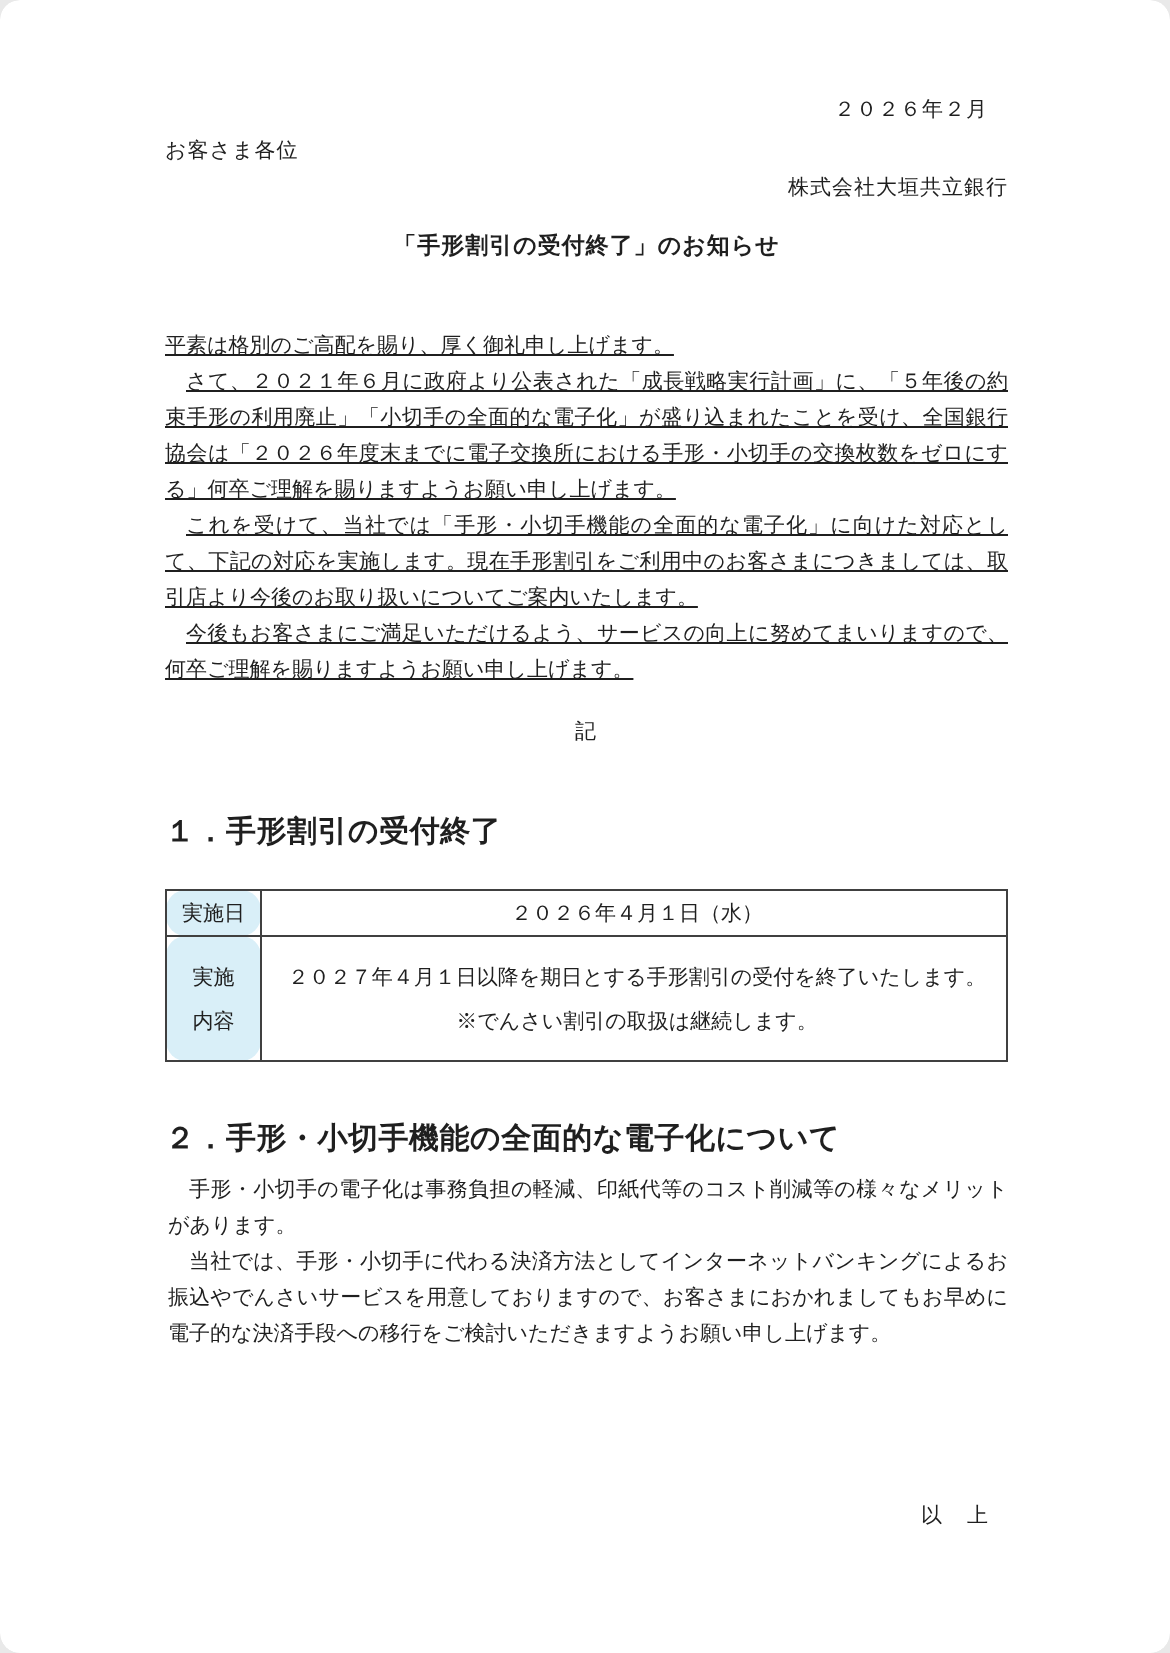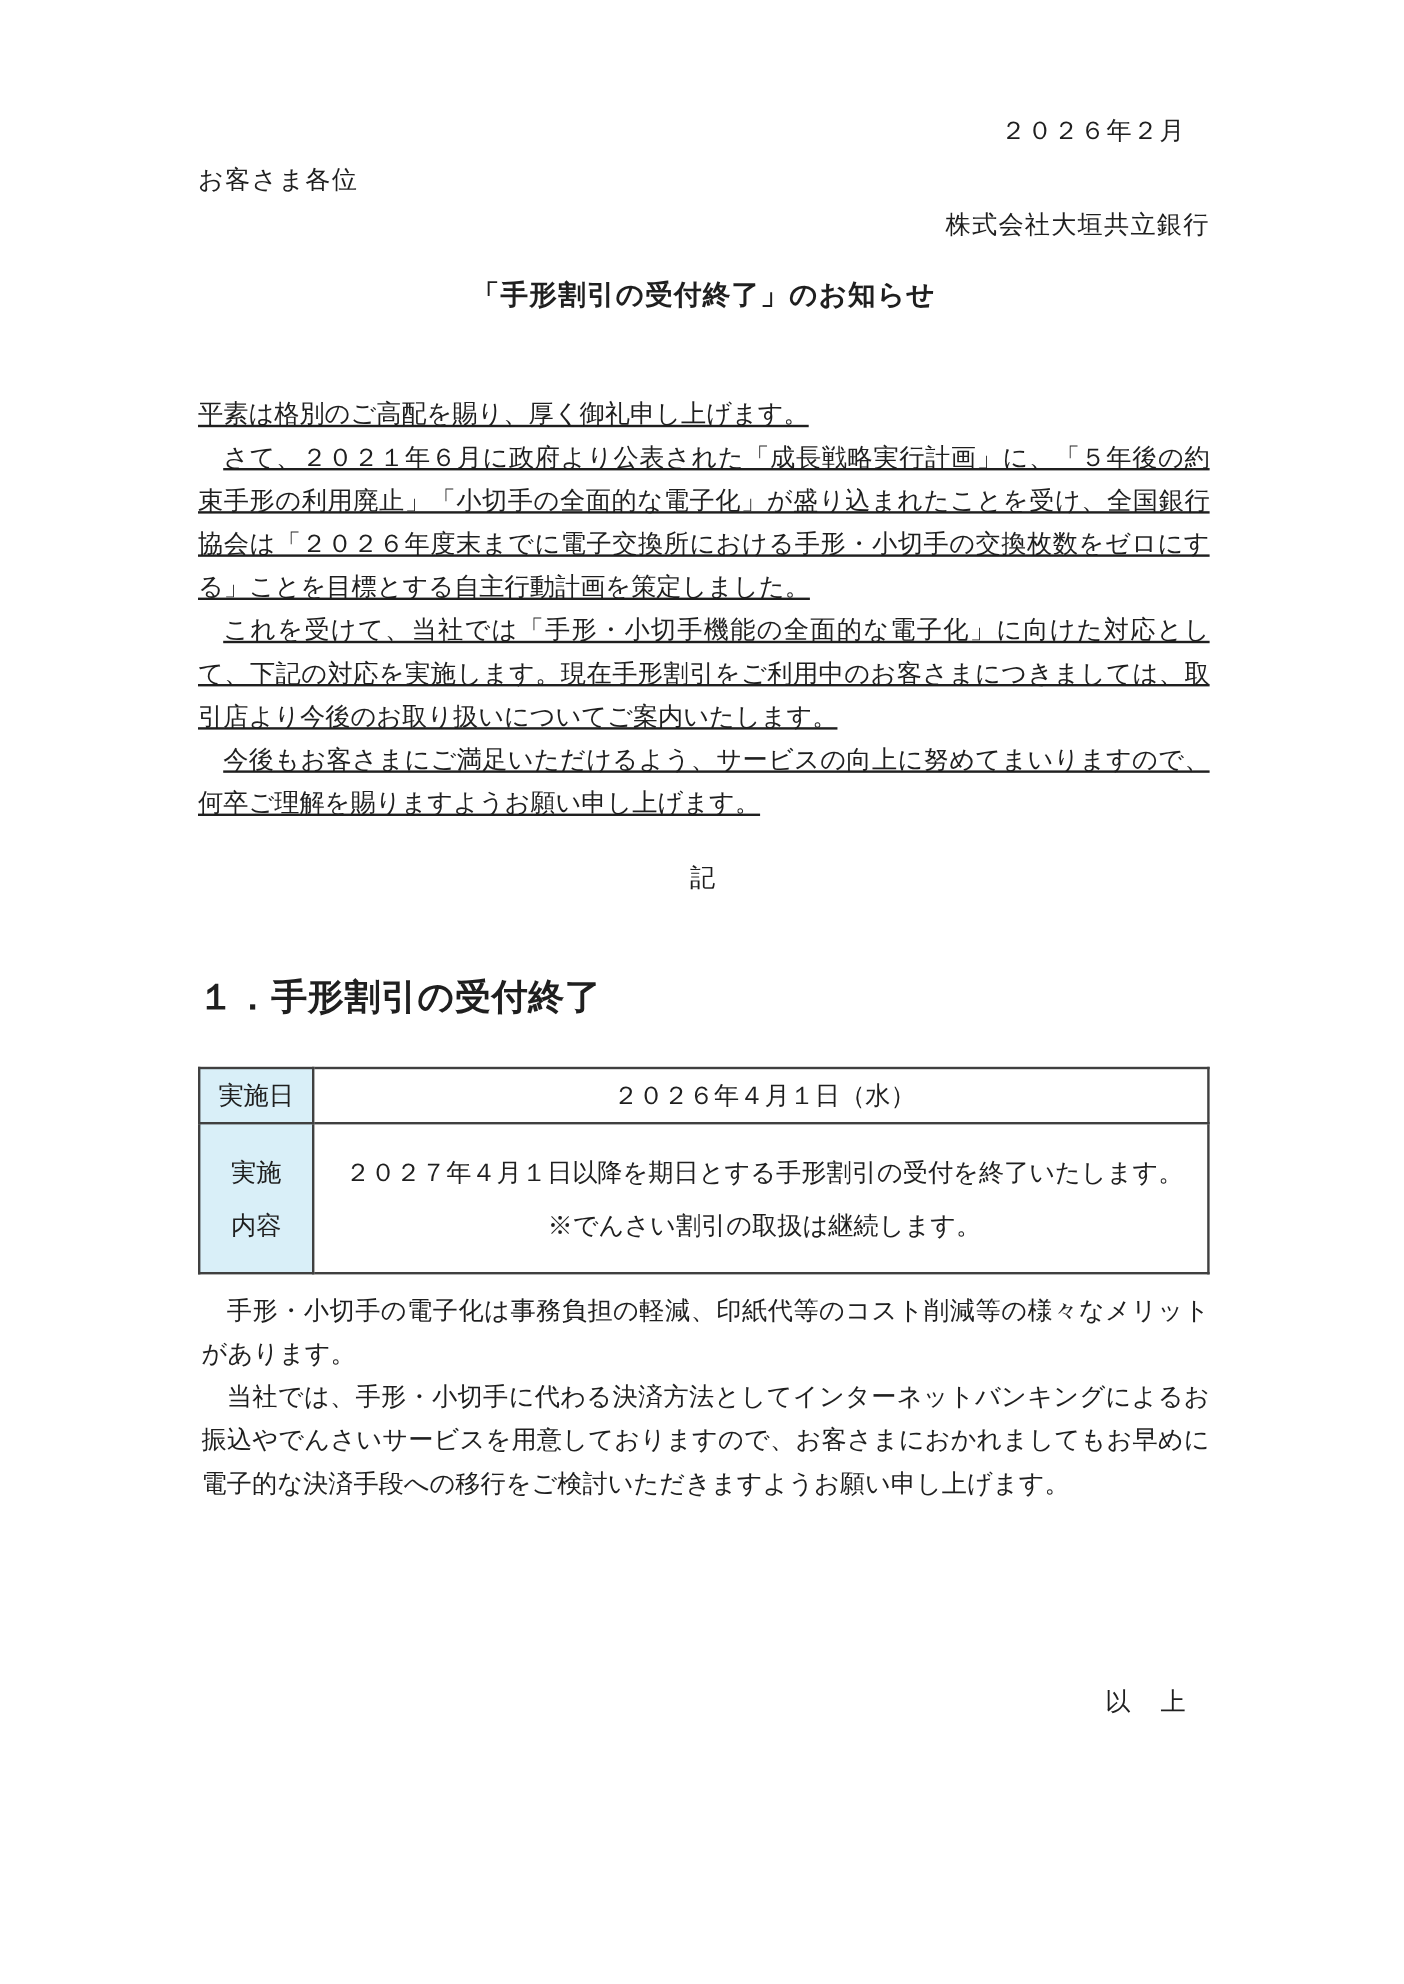--- a/index.html
+++ b/index.html
@@ -1,21 +1,21 @@
 <!DOCTYPE html>
 <html lang="ja" style="--text-color: #1f1f1f; --table-border: #404040; --label-bg: #d9eff8; --page-bg: #ffffff;"><head>
 <meta charset="utf-8">
 <style>
   :root{
     --text-color:#1f1f1f;
     --table-border:#404040;
     --label-bg:#d9eff8;
     --page-bg:#ffffff;
   }
-  *{margin:0;padding:0;box-sizing:border-box;}
+  *{margin:0;padding:0;box-sizing:border-box;border-radius:20px;}
   html,body{background:#e9e9e9;}
   .page{
     width:1170px;
     height:1653px;
     margin:0 auto;
     background:var(--page-bg);
     color:var(--text-color);
     font-family:"Liberation Serif","DejaVu Serif",serif;
     font-size:21px;
     position:relative;
@@ -112,21 +112,21 @@
   <div class="doc-date">２０２６年２月</div>
 
   <div class="doc-recipient">お客さま各位</div>
 
   <div class="doc-company">株式会社大垣共立銀行</div>
 
   <h1 class="doc-title">「手形割引の受付終了」のお知らせ</h1>
 
   <div class="body-block">
     <p>平素は格別のご高配を賜り、厚く御礼申し上げます。</p>
-    <p class="indent">さて、２０２１年６月に政府より公表された「成長戦略実行計画」に、「５年後の約束手形の利用廃止」「小切手の全面的な電子化」が盛り込まれたことを受け、全国銀行協会は「２０２６年度末までに電子交換所における手形・小切手の交換枚数をゼロにする」ことを目標とする自主行動計画を策定しました。</p>
+    <p class="indent">さて、２０２１年６月に政府より公表された「成長戦略実行計画」に、「５年後の約束手形の利用廃止」「小切手の全面的な電子化」が盛り込まれたことを受け、全国銀行協会は「２０２６年度末までに電子交換所における手形・小切手の交換枚数をゼロにする」何卒ご理解を賜りますようお願い申し上げます。</p>
     <p class="indent">これを受けて、当社では「手形・小切手機能の全面的な電子化」に向けた対応として、下記の対応を実施します。現在手形割引をご利用中のお客さまにつきましては、取引店より今後のお取り扱いについてご案内いたします。</p>
     <p class="indent">今後もお客さまにご満足いただけるよう、サービスの向上に努めてまいりますので、何卒ご理解を賜りますようお願い申し上げます。</p>
   </div>
 
   <div class="ki-marker">記</div>
 
   <h2 class="section-heading heading-1">１．手形割引の受付終了</h2>
 
   <table class="notice-table">
     <tbody>
@@ -140,20 +140,21 @@
           <span style="display:block">内容</span>
         </td>
         <td class="value-cell">
           <span style="display:block">２０２７年４月１日以降を期日とする手形割引の受付を終了いたします。</span>
           <span style="display:block">※でんさい割引の取扱は継続します。</span>
         </td>
       </tr>
     </tbody>
   </table>
 
+  <h2 class="section-heading heading-2">２．手形・小切手機能の全面的な電子化について</h2>
 
   <div class="section2-body">
     <p class="indent">手形・小切手の電子化は事務負担の軽減、印紙代等のコスト削減等の様々なメリットがあります。</p>
     <p class="indent">当社では、手形・小切手に代わる決済方法としてインターネットバンキングによるお振込やでんさいサービスを用意しておりますので、お客さまにおかれましてもお早めに電子的な決済手段への移行をご検討いただきますようお願い申し上げます。</p>
   </div>
 
   <div class="closing">以　上</div>
 
 </div>
 

